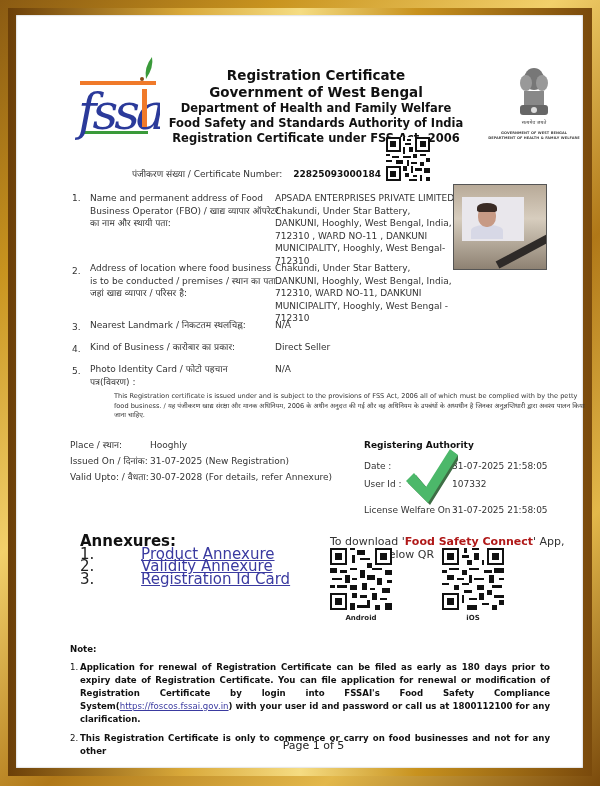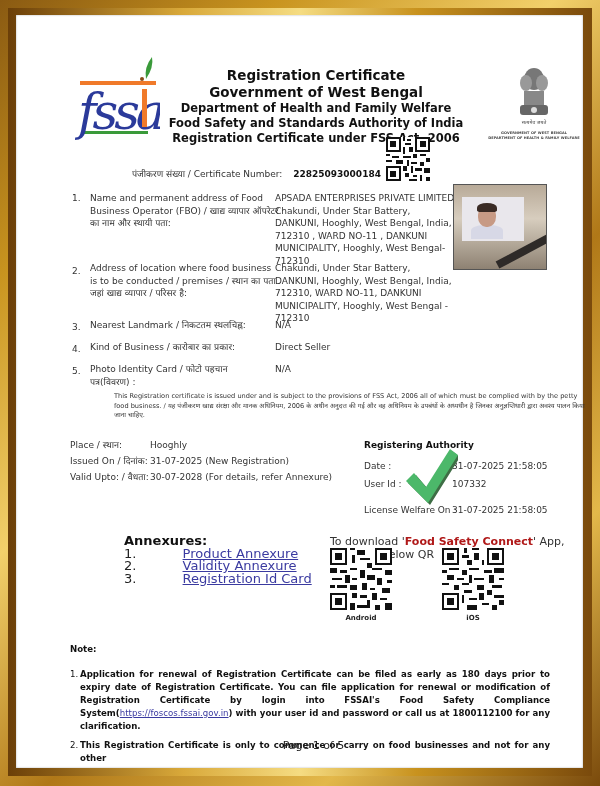--- a/index.html
+++ b/index.html
@@ -61,30 +61,30 @@
   .info { font-size: 9px; line-height: 16px; color: #333; }
   .info .k { display: inline-block; width: 80px; }
 
   .auth { font-size: 9px; color: #333; }
   .auth .title { font-weight: bold; color: #111; }
   .auth .k { position: absolute; left: 0; }
   .auth .v { position: absolute; left: 88px; text-align: center; }
 
   .tick { left: 400px; top: 445px; width: 52px; height: 56px; }
 
-  .annex { left: 80px; top: 535px; font-size: 13px; line-height: 12.5px; color: #222; margin-left: 44px; }
+  .annex { left: 80px; top: 535px; font-size: 15px; line-height: 12.5px; color: #222; }
   .annex .title { font-weight: bold; color: #111; }
   .annex a { color: #3a3aa0; text-decoration: underline; cursor: pointer; padding-left: 42px; }
 
   .dl { left: 330px; top: 535px; font-size: 11px; color: #333; }
   .dl .brand { color: #b01818; font-weight: bold; }
   .qrcap { font-size: 7px; font-weight: bold; color: #222; text-align: center; width: 60px; }
 
   .notes { left: 70px; top: 643px; width: 470px; font-size: 8.6px; line-height: 13px; color: #111; }
-  .notes .title { font-weight: bold; margin-bottom: 12px; }
+  .notes .title { font-weight: bold; margin-bottom: 5px; }
   .notes ol { list-style: none; }
   .notes li { position: relative; padding-left: 10px; font-weight: bold; margin-bottom: 6px; text-align: justify; }
   .notes li .n { position: absolute; left: 0; font-weight: normal; }
   .notes a { color: #3a3aa0; font-weight: normal; text-decoration: underline; cursor: pointer; }
 
   .pagefoot { left: 8px; width: 567px; top: 733px; text-align: center; font-size: 11px; color: #222; padding-left: 12px; }
 </style>
 </head>
 <body>
 

